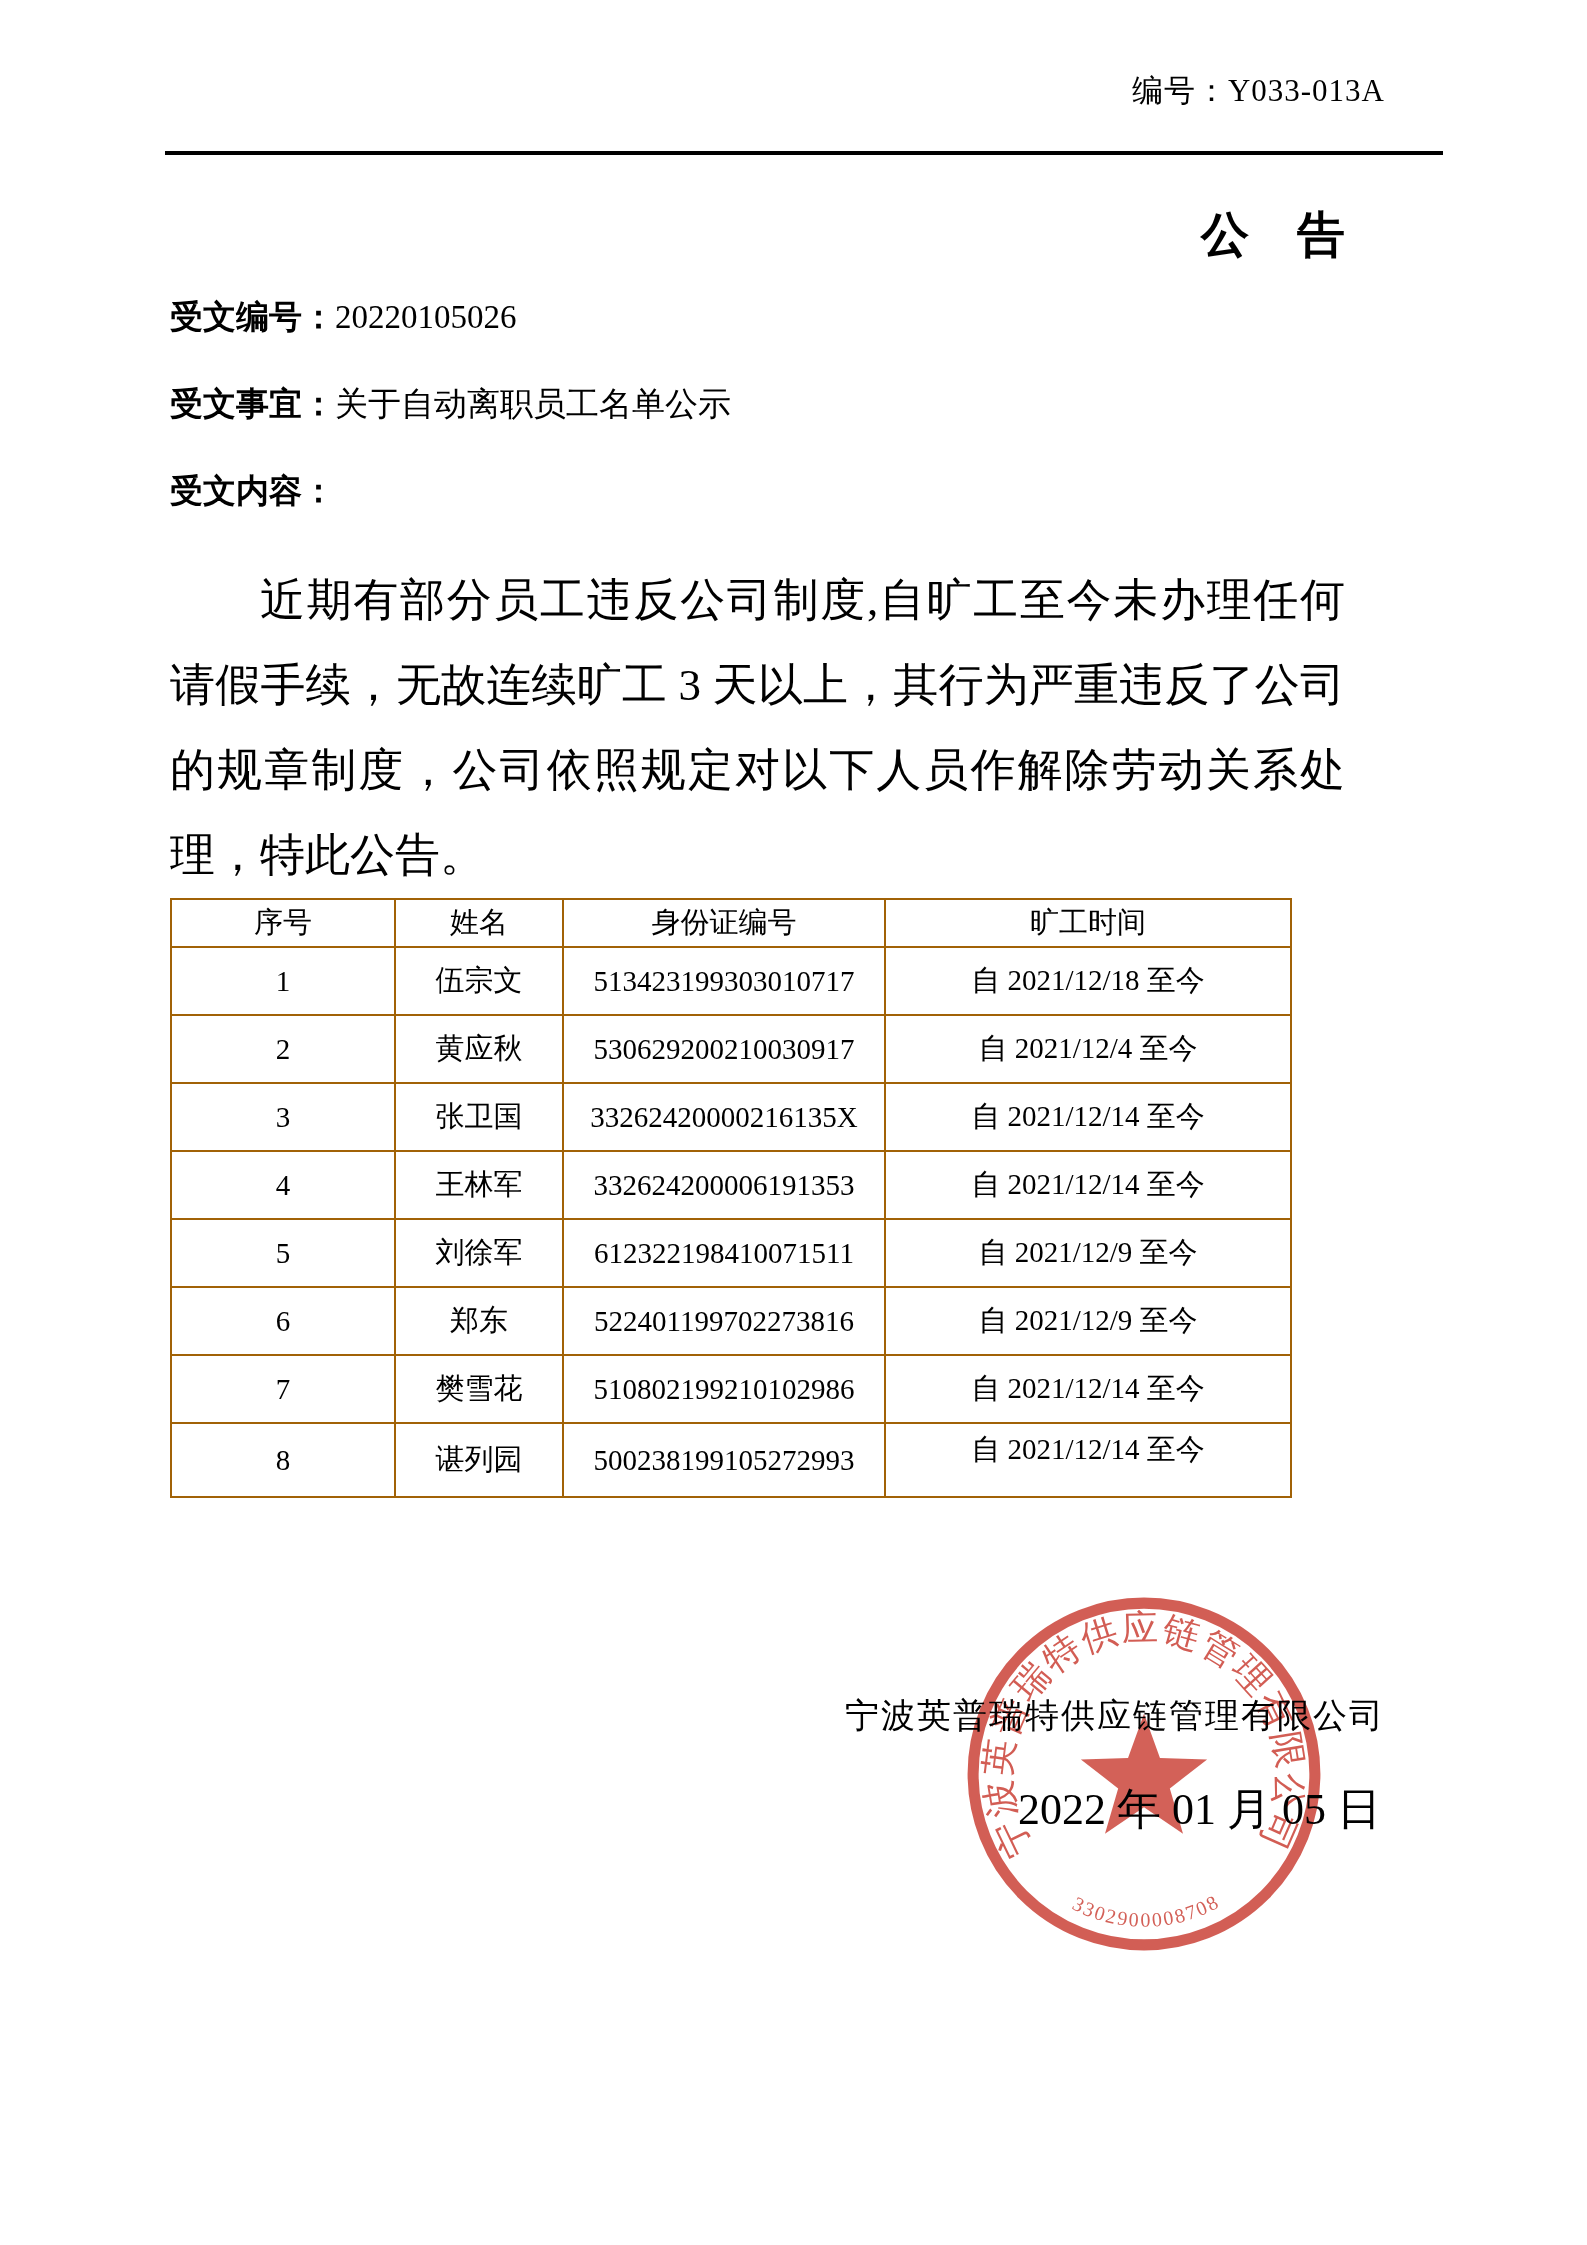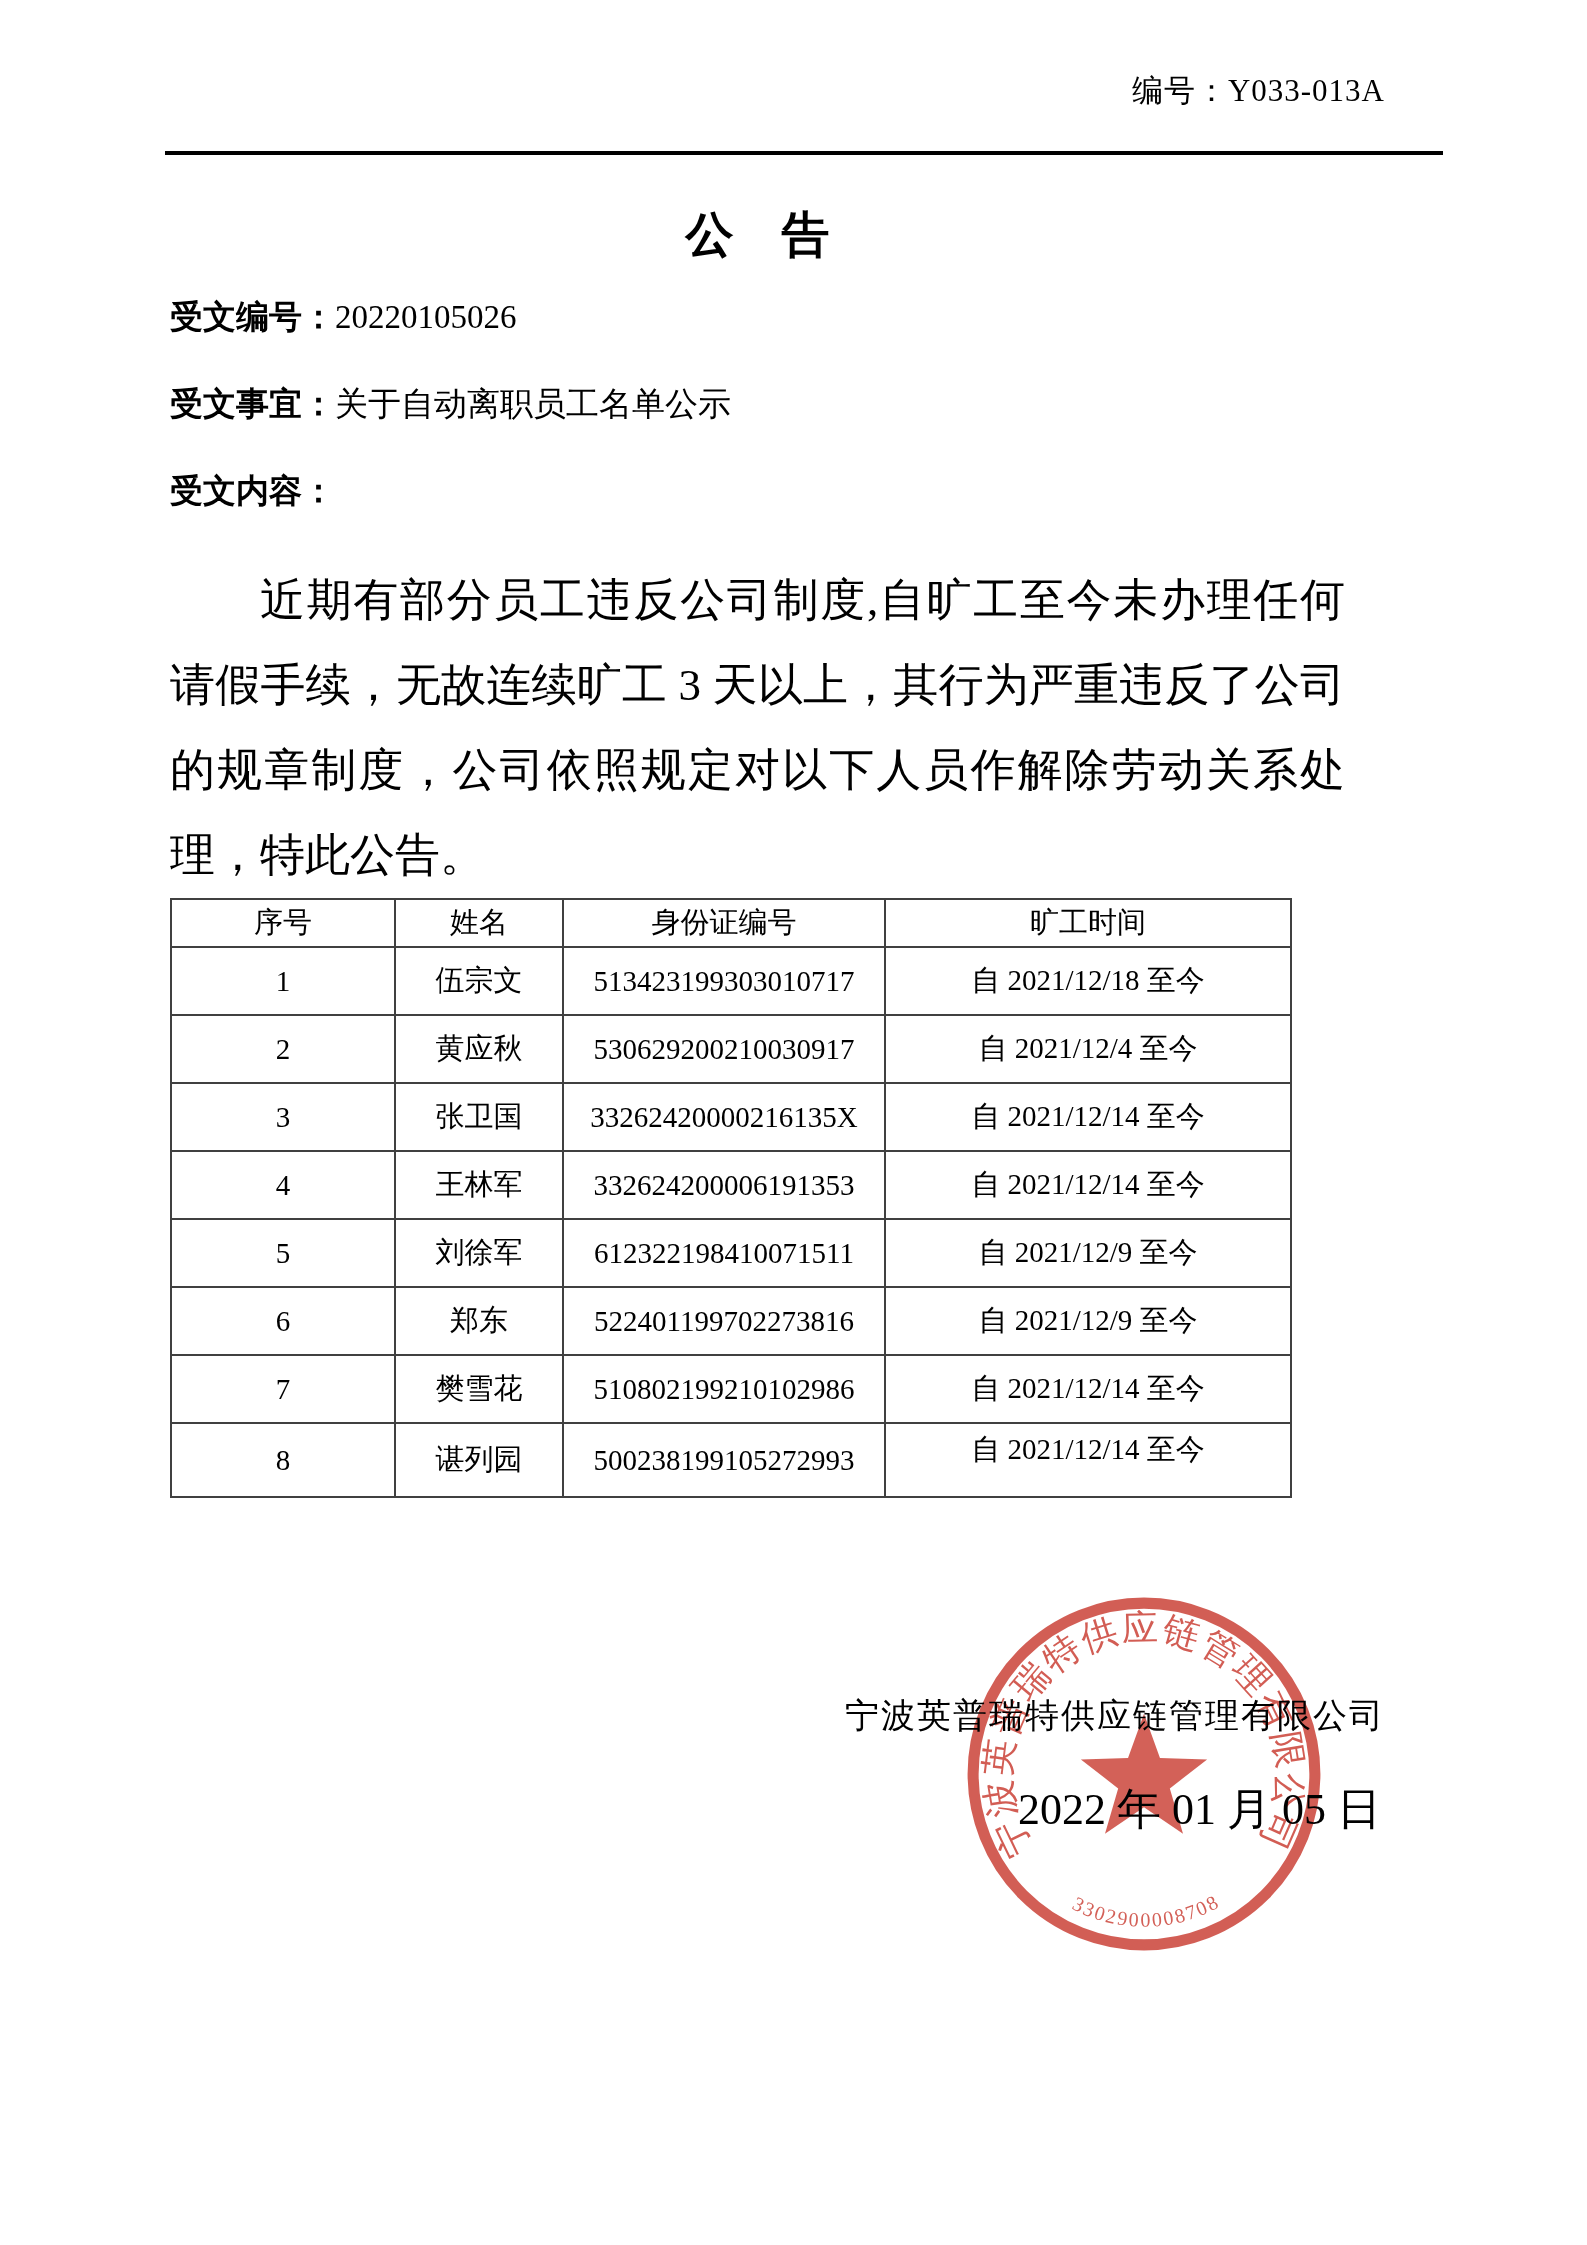--- a/index.html
+++ b/index.html
@@ -17,21 +17,21 @@
     font-size:31px;letter-spacing:1px;
   }
   .header-rule{
     position:absolute;top:151px;left:165px;
     width:1278px;height:4px;background:#000;
   }
   .content{
     position:absolute;top:187px;left:170px;width:1175px;
   }
   .doc-title{
-    text-align:center;
+    text-align:right;
     font-size:48px;font-weight:bold;
     line-height:60px;
     margin:18px 0 32px 0;
   }
   .field{font-size:33px;line-height:40px;margin-bottom:47px;white-space:nowrap;}
   .field .lbl{font-weight:bold;text-align:center;}
   .salutation{font-size:33px;line-height:40px;margin-bottom:0;}
   .body-par{
     font-size:45px;line-height:85px;
     text-align:justify;text-align-last:left;
@@ -41,21 +41,21 @@
   .list-label{font-size:27px;font-weight:bold;line-height:34px;margin:6px 0 12px 0;}
   table.roster{
     border-collapse:collapse;table-layout:fixed;
     width:1120px;
   }
   table.roster col.c1{width:224px;}
   table.roster col.c2{width:168px;}
   table.roster col.c3{width:322px;}
   table.roster col.c4{width:406px;}
   table.roster th,table.roster td{
-    border:2px solid #404040;
+    border:2px solid #a16207;
     font-size:29px;font-weight:normal;
     text-align:center;vertical-align:middle;
     padding:0;
   }
   table.roster th{height:46px;}
   table.roster td{height:66px;}
   table.roster td.raised{vertical-align:top;padding-top:6px;}
   .company-line{
     position:absolute;top:1693px;right:242px;
     font-size:34px;letter-spacing:2px;white-space:nowrap;

